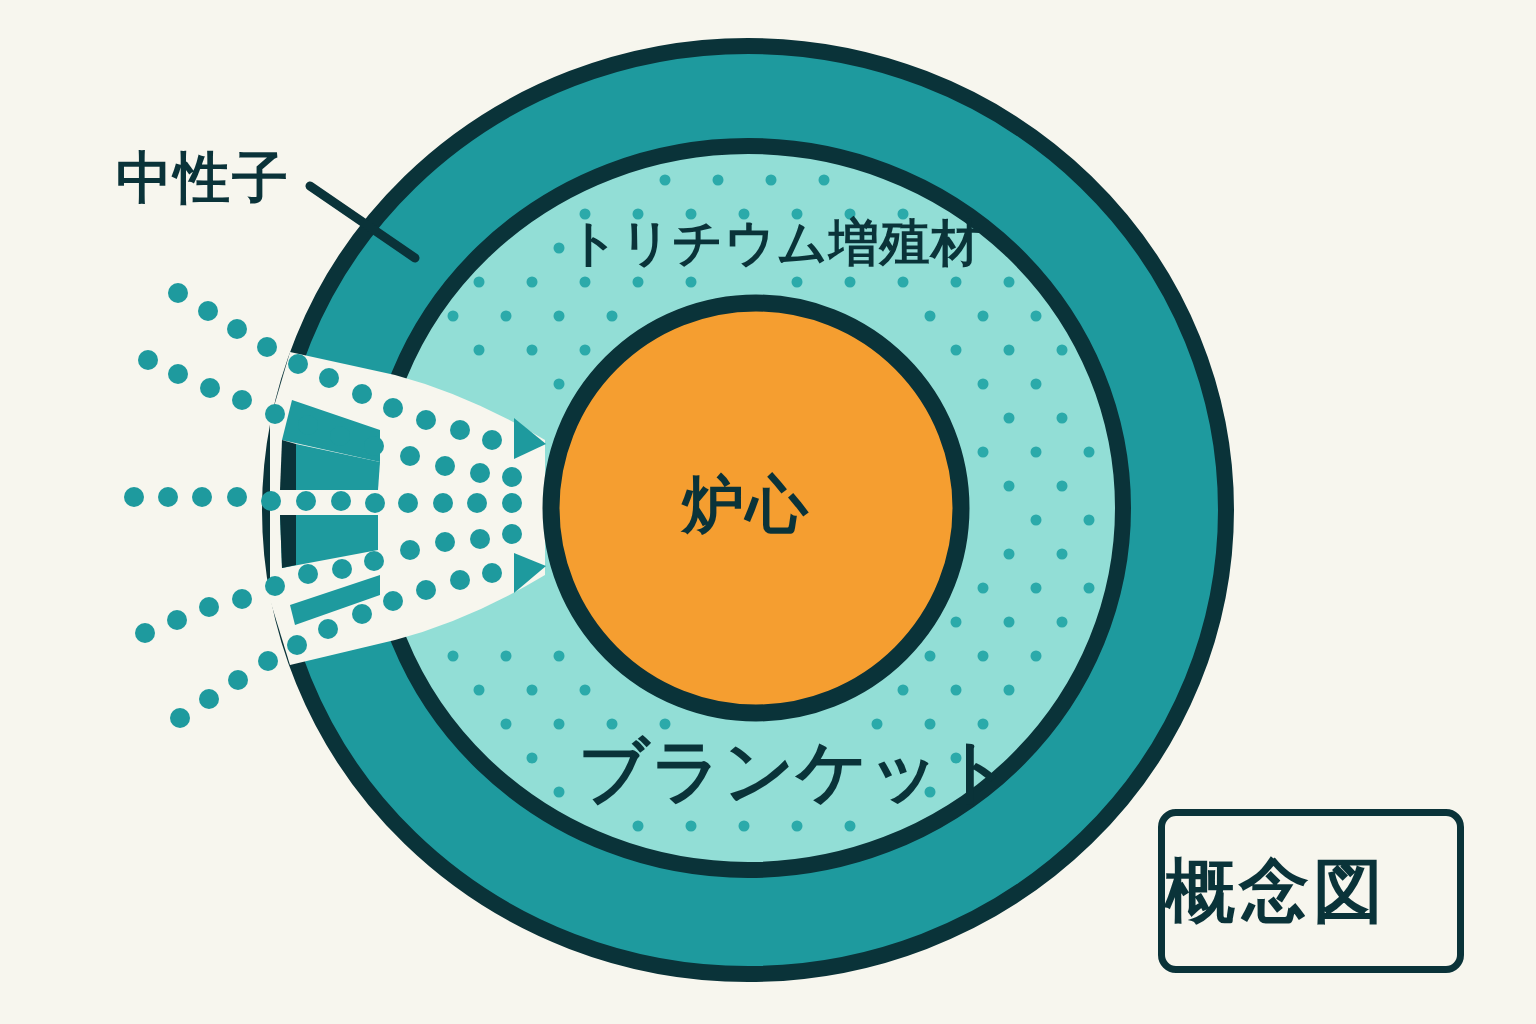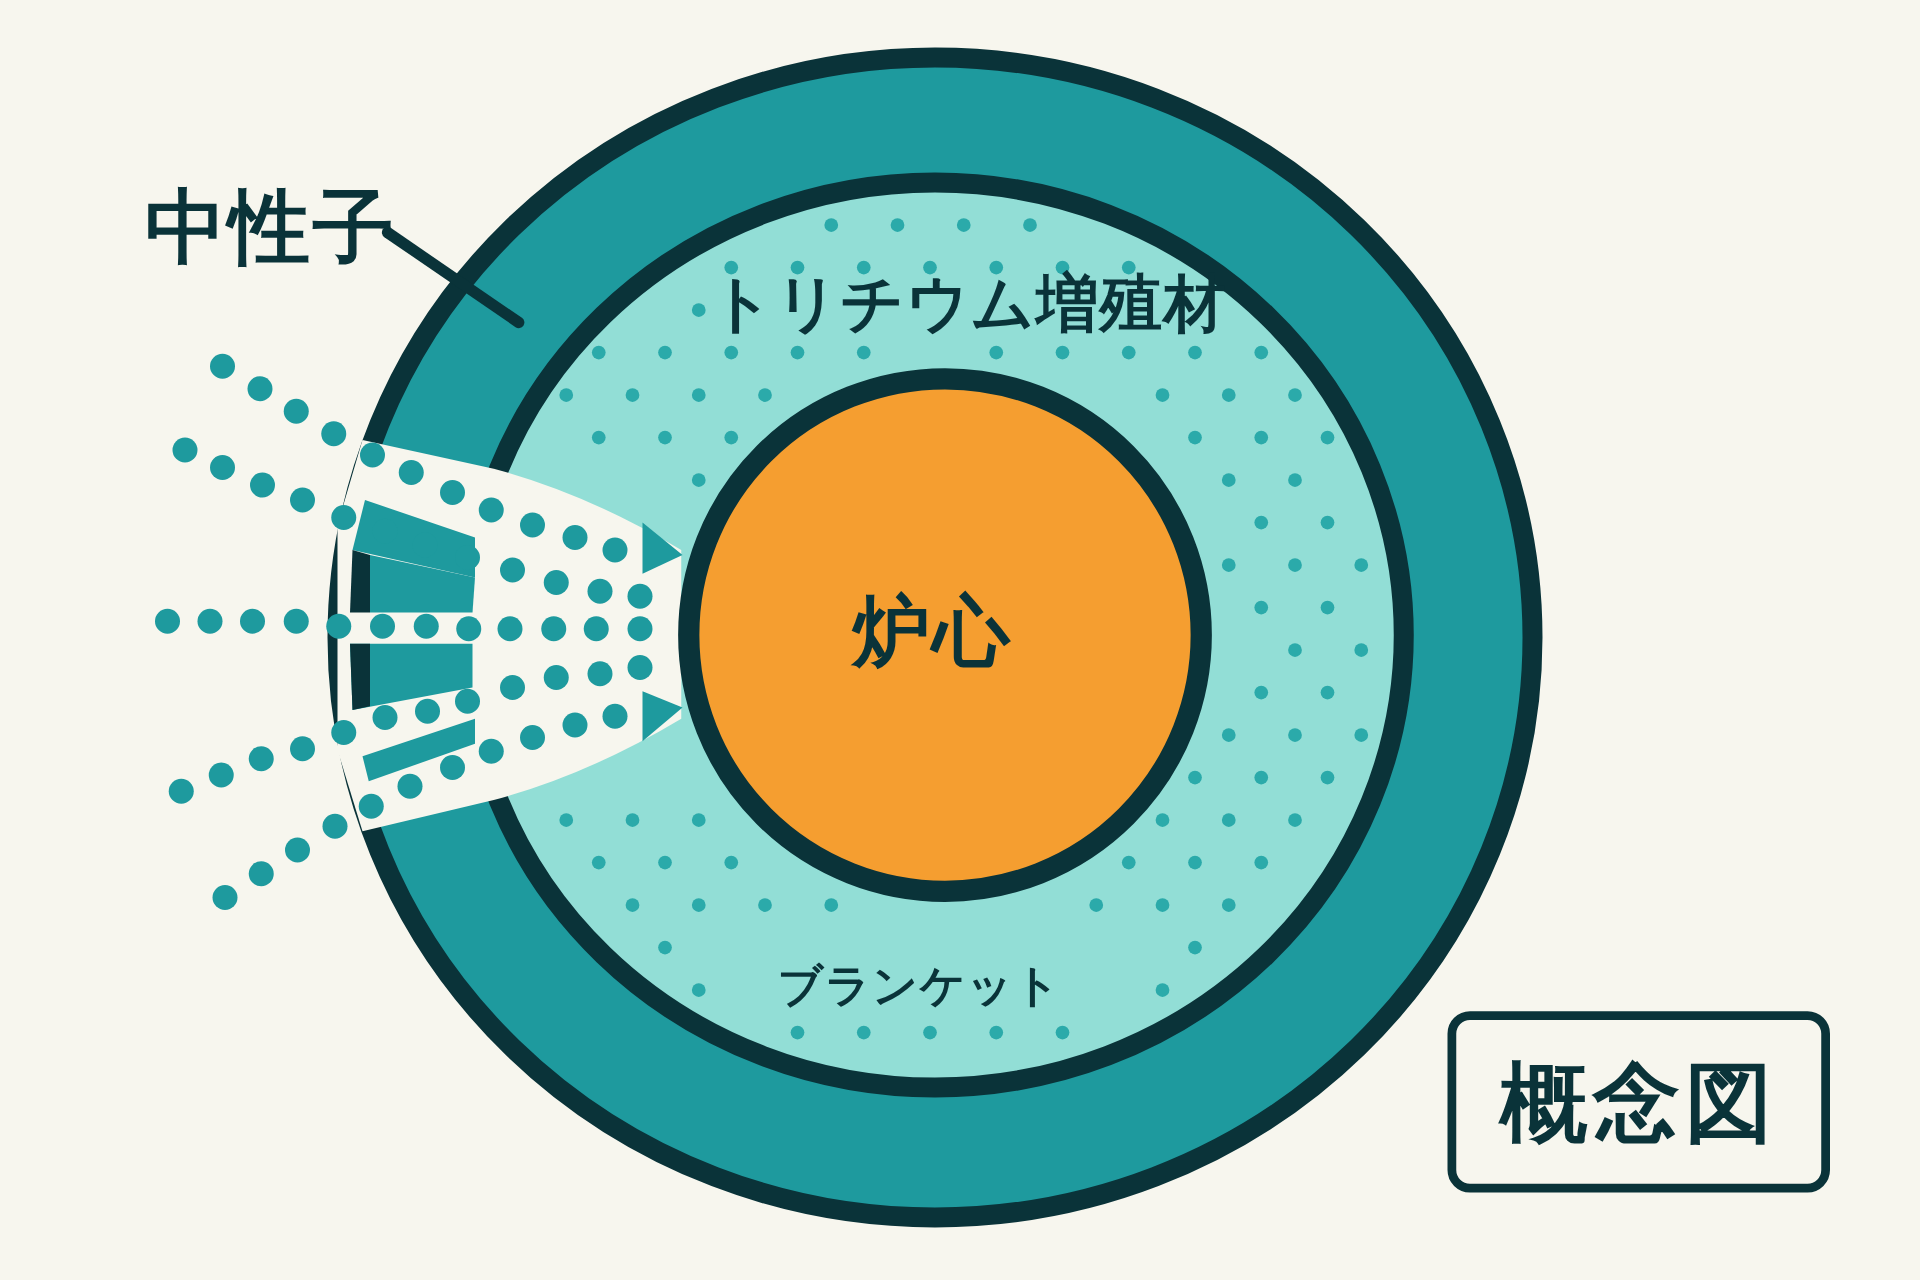--- a/index.html
+++ b/index.html
@@ -1,23 +1,23 @@
 <!DOCTYPE html>
 <html><head>
 <meta charset="utf-8">
 <style>
   html,body{margin:0;padding:0;}
   body{width:1536px;height:1024px;background:#F7F6EE;overflow:hidden;position:relative;font-family:"DejaVu Sans","Liberation Sans",sans-serif;}
   #diagram{position:absolute;left:0;top:0;width:1536px;height:1024px;}
   .lbl{position:absolute;color:#0A3339;font-weight:bold;white-space:nowrap;line-height:1;}
-  #neutron-label{left:116px;top:150px;font-size:65px;letter-spacing:2px;}
+  #neutron-label{left:116px;top:150px;font-size:56px;letter-spacing:2px;}
   #breeder-label{left:568px;top:218px;font-size:50px;letter-spacing:1px;}
   #core-label{left:682px;top:474px;font-size:62px;letter-spacing:2px;text-align:center;}
-  #blanket-label{left:578px;top:772px;font-size:36px;letter-spacing:1px;margin-left:44px;}
-  #concept-box{position:absolute;left:1158px;top:809px;width:306px;height:145px;box-sizing:border-box;border:7px solid #0A3339;border-radius:18px;background:#F7F6EE;display:flex;align-items:center;justify-content:center;}
+  #blanket-label{left:578px;top:736px;font-size:70px;letter-spacing:1px;}
+  #concept-box{position:absolute;left:1158px;top:809px;width:306px;height:164px;box-sizing:border-box;border:7px solid #0A3339;border-radius:18px;background:#F7F6EE;display:flex;align-items:center;justify-content:flex-start;}
   #concept-box span{font-size:70px;font-weight:bold;color:#0A3339;letter-spacing:4px;line-height:1;}
 </style>
 </head>
 <body>
 
 <svg id="diagram" viewBox="0 0 1536 1024" xmlns="http://www.w3.org/2000/svg">
   <defs>
     <clipPath id="annulusClip">
       <path d="M 748 140 m -371 0 a 371 370 0 1 0 742 0 a 371 370 0 1 0 -742 0 Z"></path>
     </clipPath>

